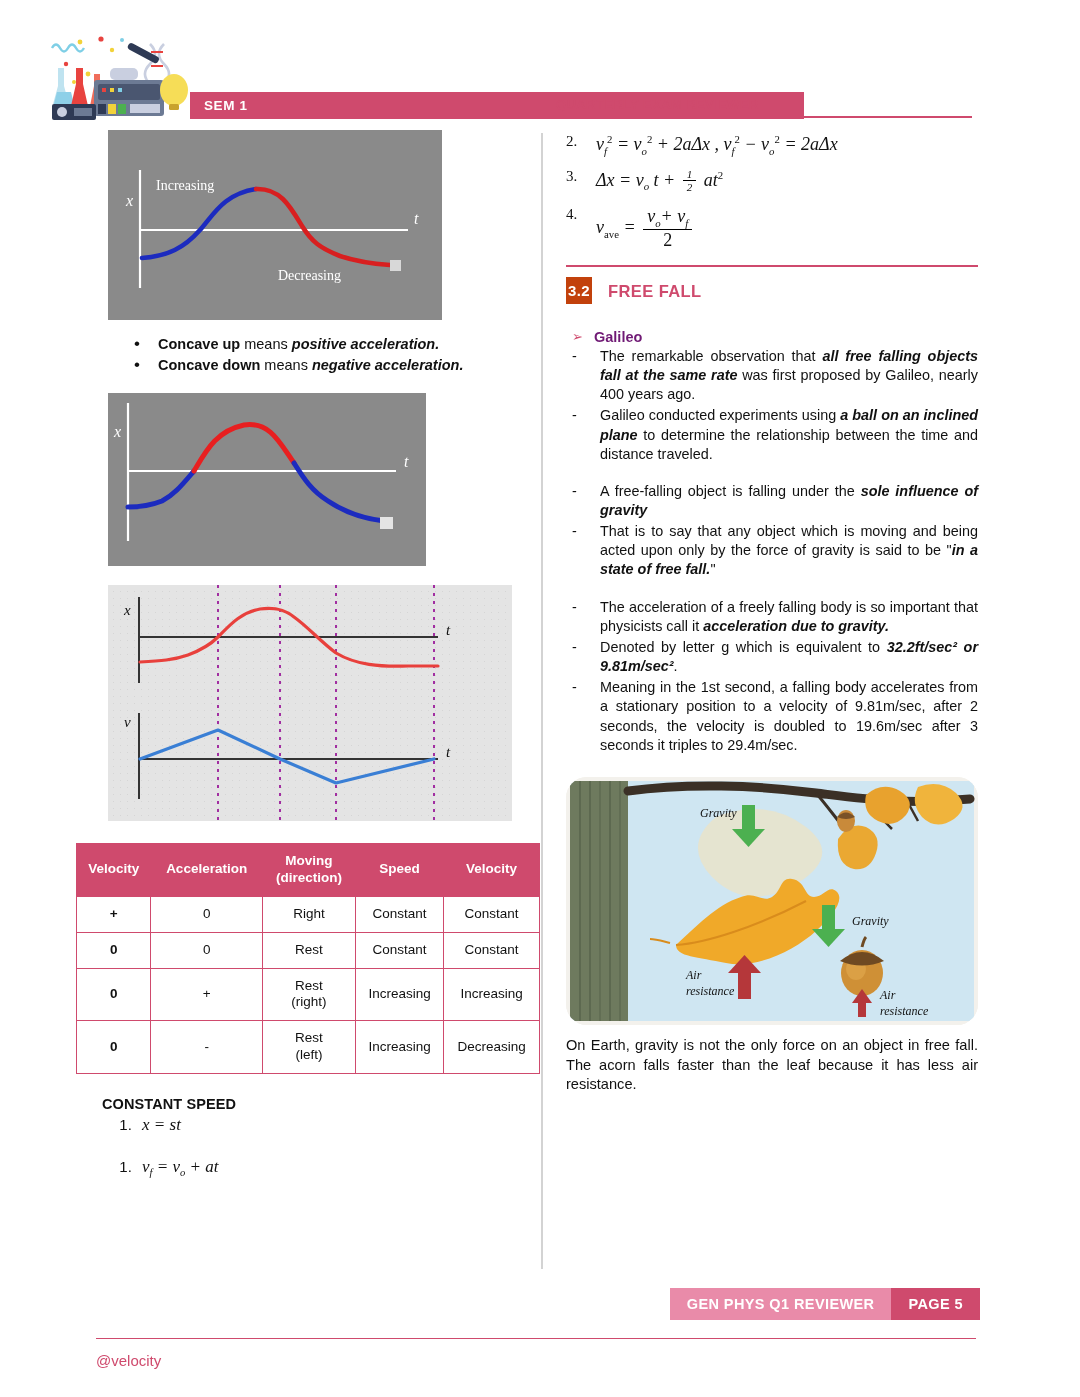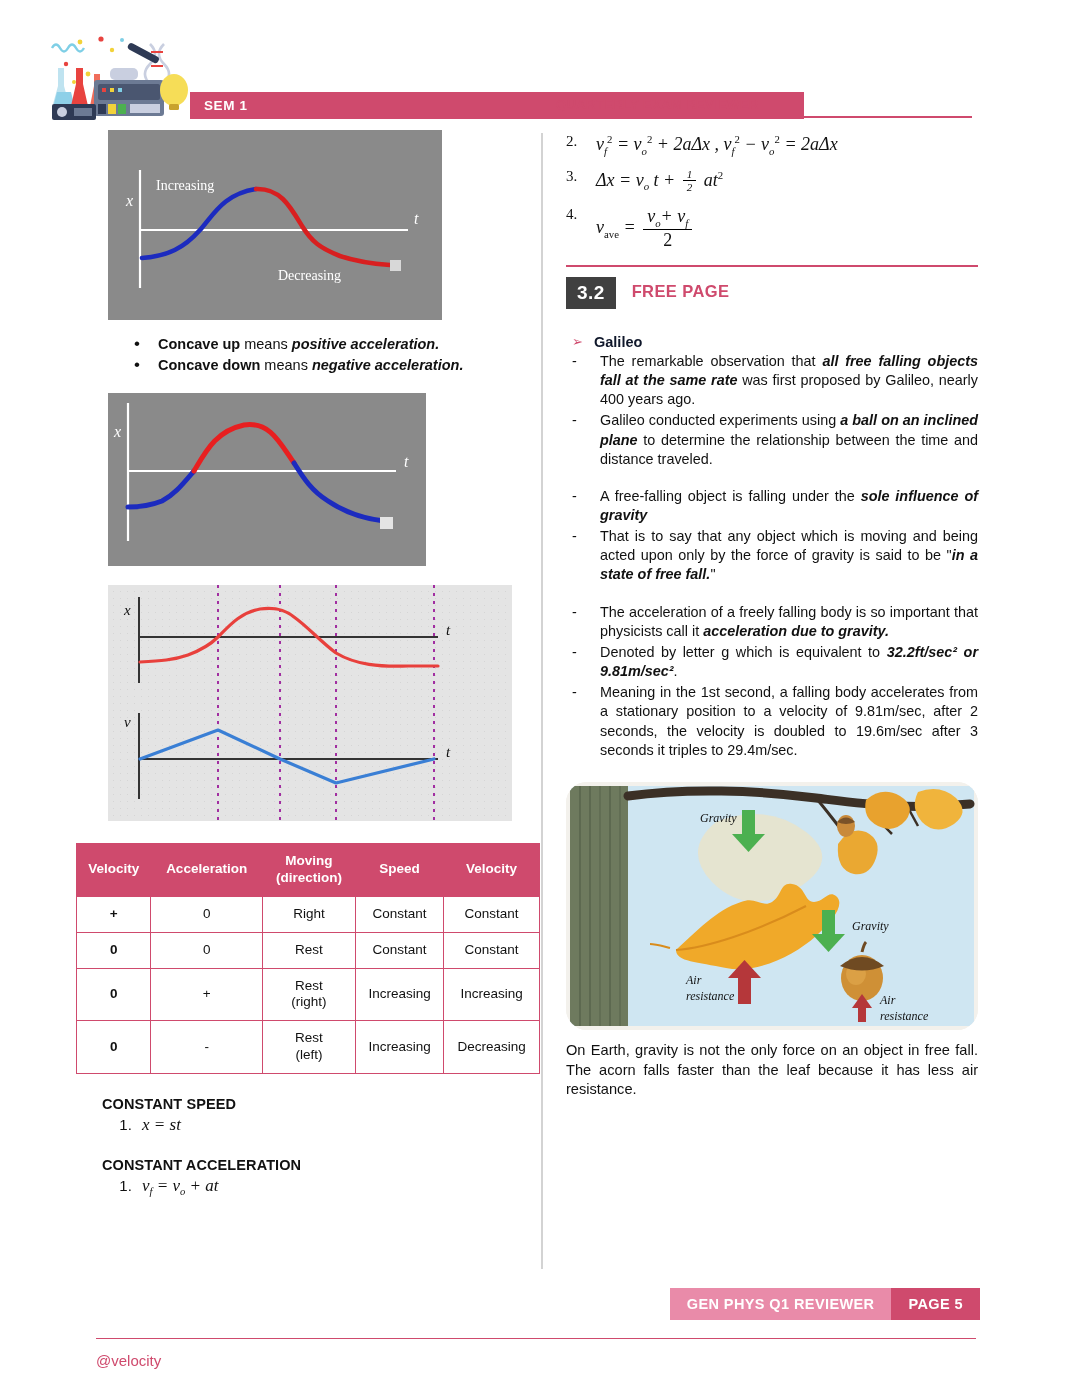--- a/index.html
+++ b/index.html
@@ -109,31 +109,31 @@
   .eq sub { font-size:.6em; }
   .frac { display:inline-flex; flex-direction:column; vertical-align:middle;
           text-align:center; margin:0 3px; }
   .frac .num { border-bottom:1.4px solid #000; padding:0 4px; line-height:1.15; }
   .frac .den { padding:0 4px; line-height:1.2; }
   .fsm { font-size:.62em; }
 
   .sec-rule { height:1.5px; background:#cf4a6d; margin:14px 0 0 0; width:412px;}
   .sec-head { display:flex; align-items:stretch; margin-top:10px; }
   .sec-num {
-    background:#404040; color:#fff; font-weight:bold; font-size:19px;
-    padding:5px 11px; letter-spacing:0.4px;
+    background:#c2410c; color:#fff; font-weight:bold; font-size:15px;
+    padding:5px 2px; letter-spacing:0.4px;
   }
   .sec-title {
     color:#cf4a6d; font-weight:bold; font-size:16.5px; letter-spacing:0.4px;
     padding:5px 0 0 16px;
   }
 
   .sub-head { display:flex; margin-top:25px; }
   .sub-arrow { color:#cf4a6d; width:28px; padding-left:6px; font-size:13px;}
-  .sub-label { color:#0f172a; font-weight:bold; font-size:14.5px; }
+  .sub-label { color:#701a75; font-weight:bold; font-size:14.5px; }
 
   .dashlist { margin:0; padding:0; list-style:none; }
   .dash-item { display:flex; font-size:14.4px; line-height:1.33; margin-top:2px;
                text-align:justify; }
   .dash-mark { width:34px; flex:0 0 34px; padding-left:6px; }
   .dash-body { flex:1; }
   .gap { height:16px; }
 
   
   .acorn-fig {
@@ -339,21 +339,20 @@
   <div class="fbox">
     <h4>CONSTANT SPEED</h4>
     <ol>
       <li>
         <span class="mth">x = st</span>
       </li>
     </ol>
   </div>
 
   <div class="fbox">
-    <h4>CONSTANT ACCELERATION</h4>
     <ol>
       <li>
         <span class="mth">v<sub>f</sub> = v<sub>o</sub> + at</span>
       </li>
     </ol>
   </div>
 </div>
 
 <div class="right-col">
 
@@ -384,21 +383,21 @@
             <span class="den" style="font-style:normal">2</span>
           </span>
       </div>
     </div>
   </div>
 
   <div class="sec-rule"></div>
 
   <div class="sec-head">
     <div class="sec-num">3.2</div>
-    <div class="sec-title">FREE PAGE</div>
+    <div class="sec-title">FREE FALL</div>
   </div>
 
   <div class="sub-head">
     <div class="sub-arrow">➢</div>
     <div class="sub-label">Galileo</div>
   </div>
 
   <div class="dashlist">
     <div class="dash-item">
       <div class="dash-mark">-</div>

